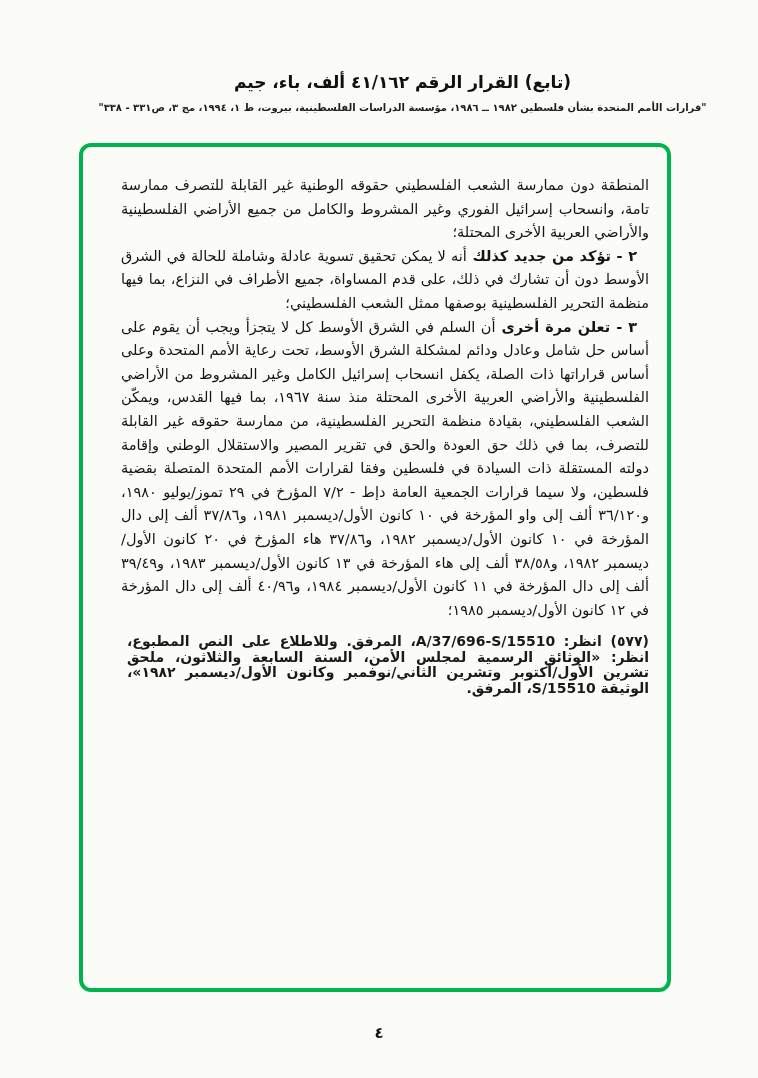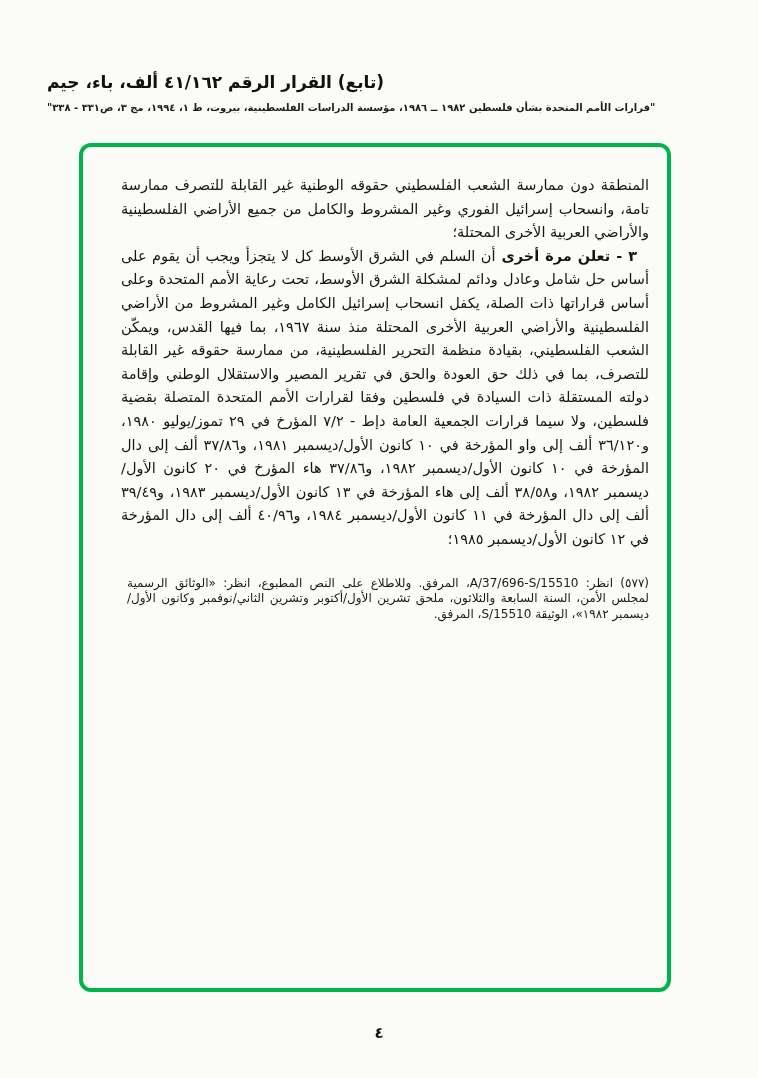--- a/index.html
+++ b/index.html
@@ -7,21 +7,21 @@
   body {
     background: #fbfbf8;
     font-family: "DejaVu Sans", "Liberation Sans", sans-serif;
     color: #161616;
     position: relative;
     overflow: hidden;
   }
   .doc-header {
     position: absolute;
     top: 72px; left: 0; width: 100%;
-    text-align: left;
+    text-align: center;
     direction: rtl;
     padding-left: 47px;
   }
   .doc-title {
     font-size: 17px;
     font-weight: 700;
     color: #111;
   }
   .doc-source {
     margin-top: 10px;
@@ -51,25 +51,26 @@
   .para.no-indent { text-indent: 0; }
   .para-lead { font-weight: 700; }
   .fn-ref {
     font-size: 9.5px;
     vertical-align: super;
     line-height: 0;
   }
   .footnote {
     direction: rtl;
     text-align: justify;
-    margin-top: 24px;
-    font-size: 12px;
+    margin-top: 12px;
+    font-size: 14px;
     line-height: 15.5px;
     color: #1a1a1a;
     padding-left: 6px;
+    font-weight: bold;
   }
   .fn-marker { white-space: nowrap; }
   .page-number {
     position: absolute;
     bottom: 36px; left: 0; width: 100%;
     text-align: center;
     font-size: 15px;
     font-weight: 700;
     color: #111;
   }
@@ -82,20 +83,21 @@
   <header class="doc-header">
     <div class="doc-title">(تابع) القرار الرقم ٤١/١٦٢ ألف، باء، جيم</div>
     <div class="doc-source">"قرارات الأمم المتحدة بشأن فلسطين ١٩٨٢ ــ ١٩٨٦، مؤسسة الدراسات الفلسطينية، بيروت، ط ١، ١٩٩٤، مج ٣، ص٣٣١ - ٣٣٨"</div>
   </header>
 
   <div class="green-frame">
     <div class="content">
 
       <p class="para no-indent"><span class="para-text">المنطقة دون ممارسة الشعب الفلسطيني حقوقه الوطنية غير القابلة للتصرف ممارسة تامة، وانسحاب إسرائيل الفوري وغير المشروط والكامل من جميع الأراضي الفلسطينية والأراضي العربية الأخرى المحتلة؛</span></p>
 
+      <p class="para"><span class="para-lead">٢ - تؤكد من جديد كذلك </span><span class="para-text">أنه لا يمكن تحقيق تسوية عادلة وشاملة للحالة في الشرق الأوسط دون أن تشارك في ذلك، على قدم المساواة، جميع الأطراف في النزاع، بما فيها منظمة التحرير الفلسطينية بوصفها ممثل الشعب الفلسطيني؛</span></p>
 
       <p class="para"><span class="para-lead">٣ - تعلن مرة أخرى </span><span class="para-text">أن السلم في الشرق الأوسط كل لا يتجزأ ويجب أن يقوم على أساس حل شامل وعادل ودائم لمشكلة الشرق الأوسط، تحت رعاية الأمم المتحدة وعلى أساس قراراتها ذات الصلة، يكفل انسحاب إسرائيل الكامل وغير المشروط من الأراضي الفلسطينية والأراضي العربية الأخرى المحتلة منذ سنة ١٩٦٧، بما فيها القدس، ويمكّن الشعب الفلسطيني، بقيادة منظمة التحرير الفلسطينية، من ممارسة حقوقه غير القابلة للتصرف، بما في ذلك حق العودة والحق في تقرير المصير والاستقلال الوطني وإقامة دولته المستقلة ذات السيادة في فلسطين وفقا لقرارات الأمم المتحدة المتصلة بقضية فلسطين، ولا سيما قرارات الجمعية العامة دإط - ٧/٢ المؤرخ في ٢٩ تموز/يوليو ١٩٨٠، و٣٦/١٢٠ ألف إلى واو المؤرخة في ١٠ كانون الأول/ديسمبر ١٩٨١، و٣٧/٨٦ ألف إلى دال المؤرخة في ١٠ كانون الأول/ديسمبر ١٩٨٢، و٣٧/٨٦ هاء المؤرخ في ٢٠ كانون الأول/ديسمبر ١٩٨٢، و٣٨/٥٨ ألف إلى هاء المؤرخة في ١٣ كانون الأول/ديسمبر ١٩٨٣، و٣٩/٤٩ ألف إلى دال المؤرخة في ١١ كانون الأول/ديسمبر ١٩٨٤، و٤٠/٩٦ ألف إلى دال المؤرخة في ١٢ كانون الأول/ديسمبر ١٩٨٥؛</span></p>
 
 
       <div class="footnote">
         <span class="fn-marker">(٥٧٧) </span><span class="fn-text">انظر: A/37/696-S/15510، المرفق. وللاطلاع على النص المطبوع، انظر: «الوثائق الرسمية لمجلس الأمن، السنة السابعة والثلاثون، ملحق تشرين الأول/أكتوبر وتشرين الثاني/نوفمبر وكانون الأول/ديسمبر ١٩٨٢»، الوثيقة S/15510، المرفق.</span>
       </div>
 
     </div>
   </div>

